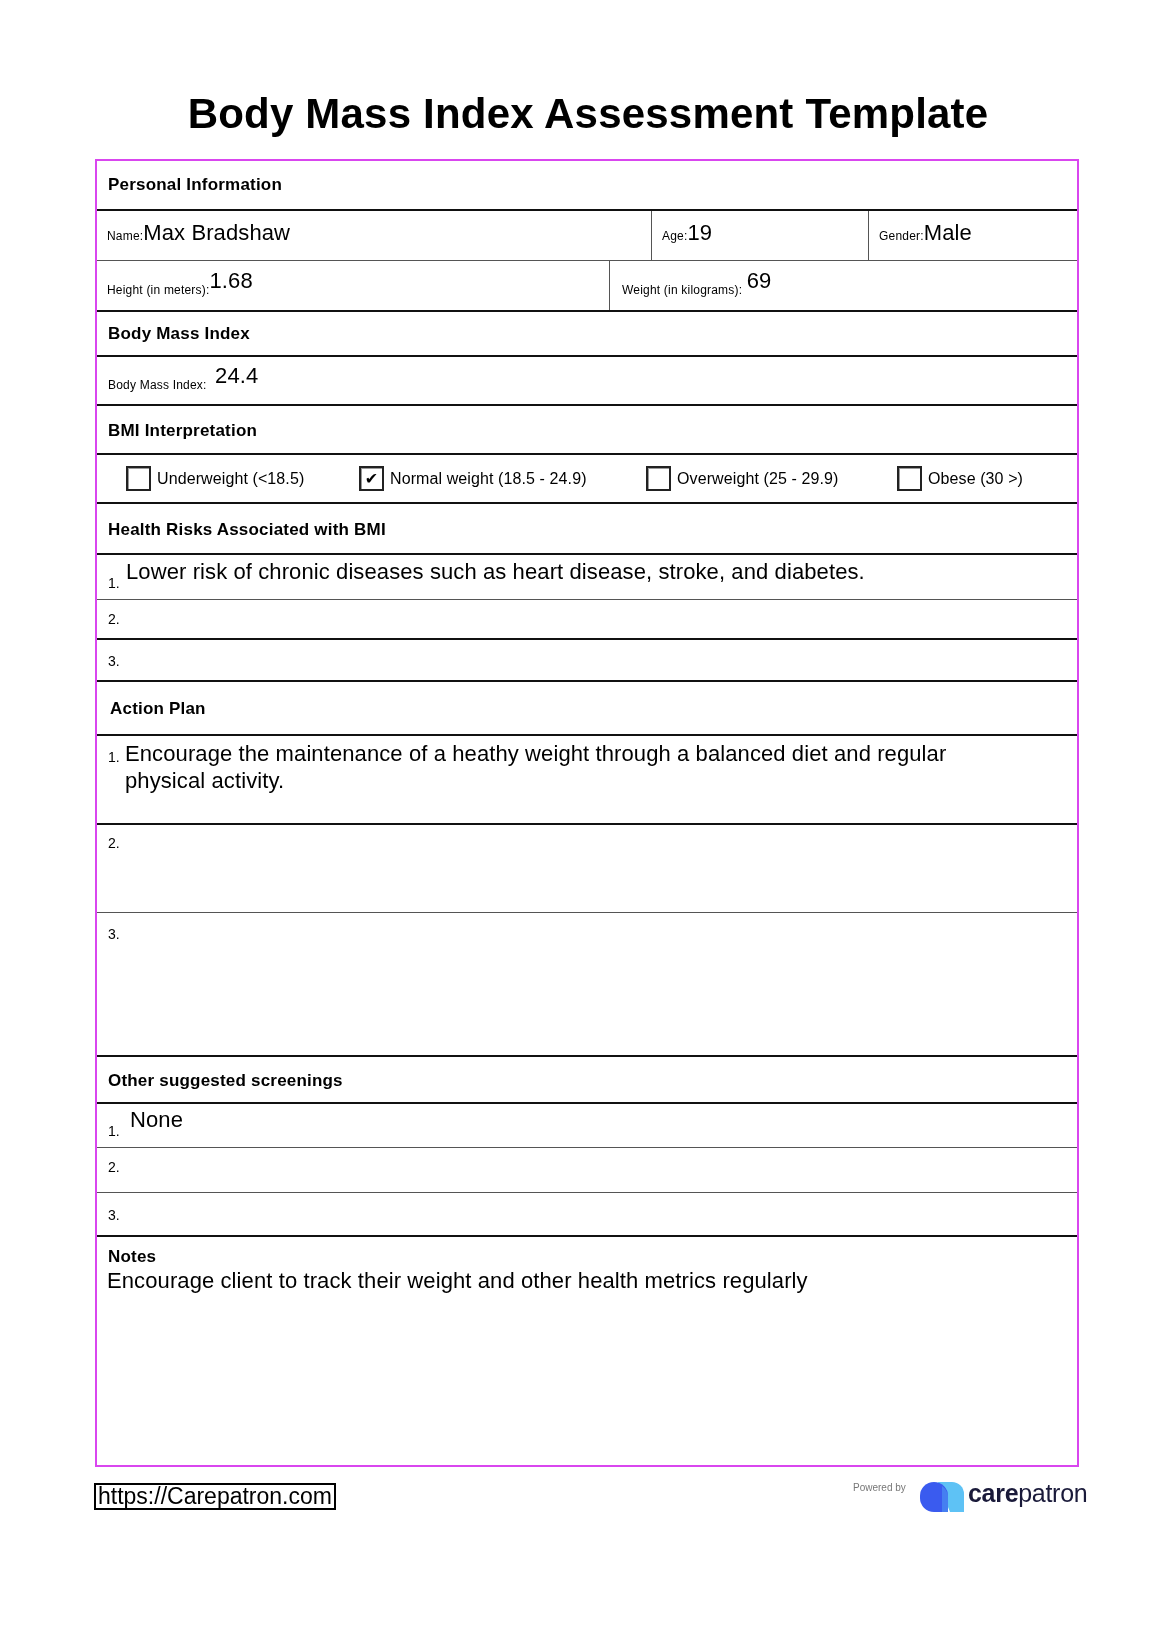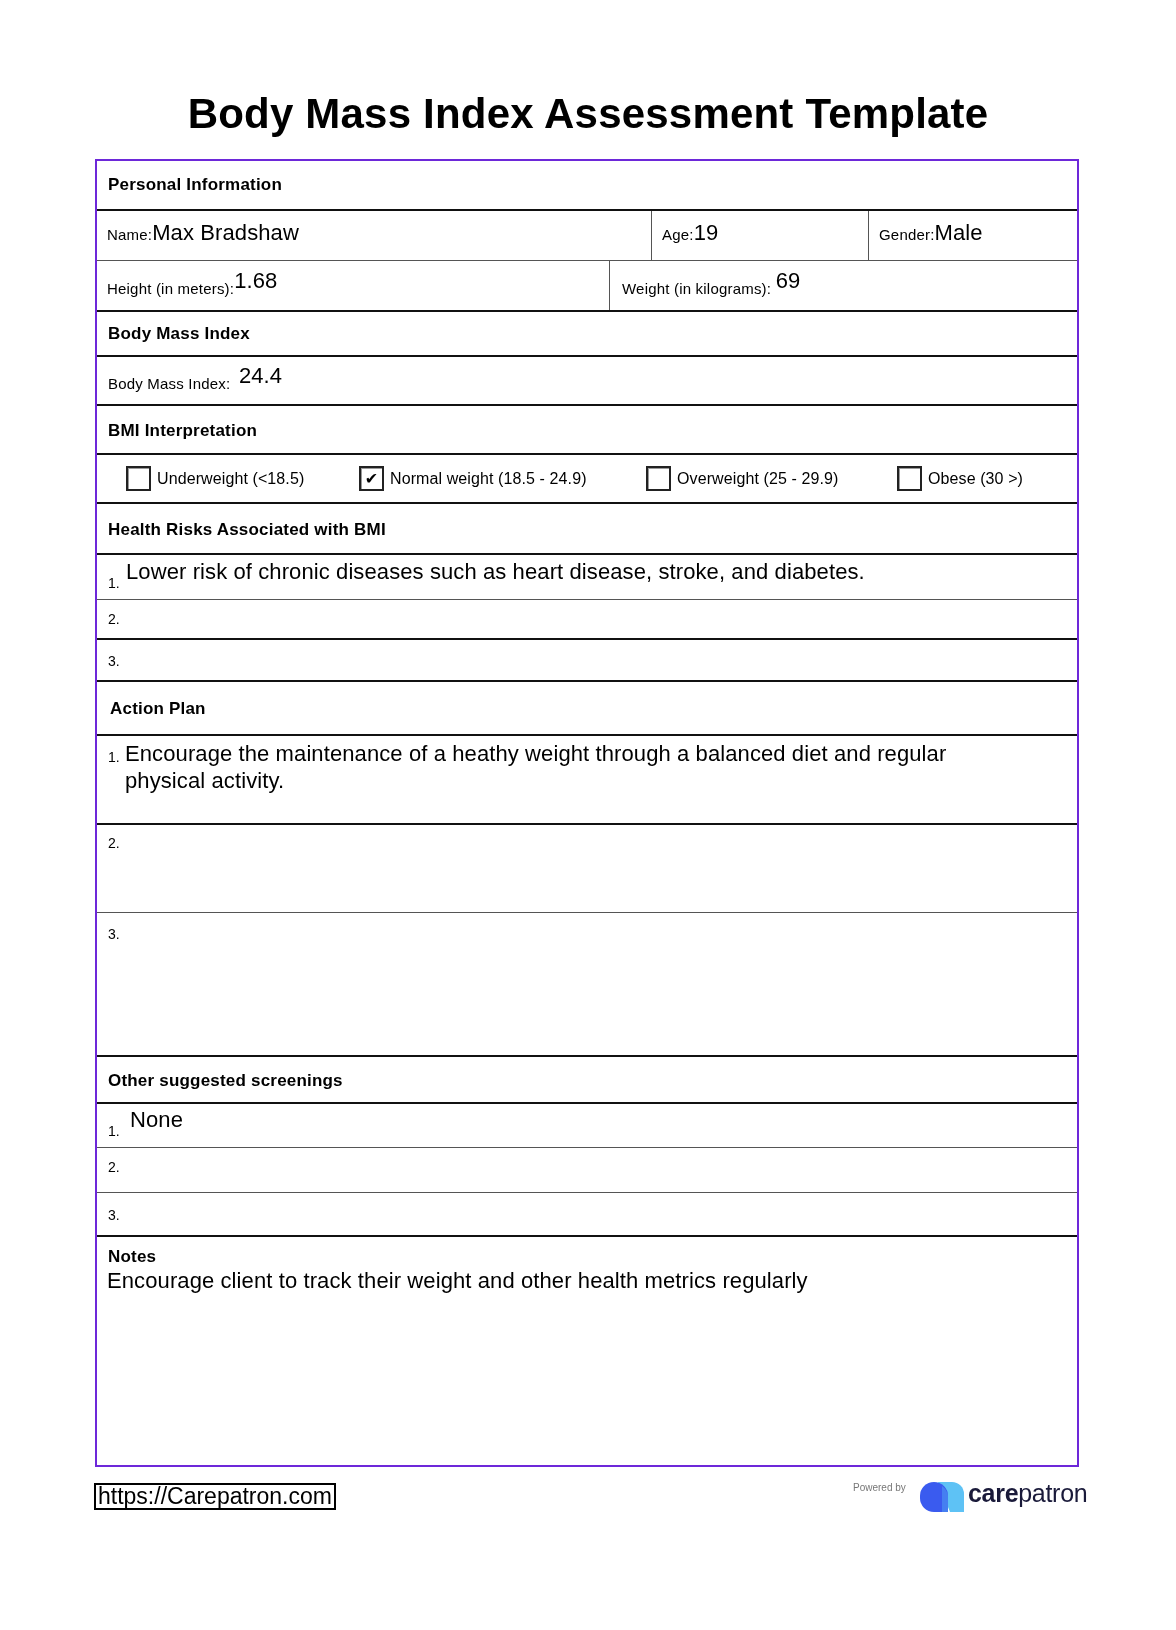--- a/index.html
+++ b/index.html
@@ -6,31 +6,31 @@
   body {
     width: 1176px; height: 1630px; position: relative; overflow: hidden;
     font-family: "Liberation Sans", sans-serif; color: #000;
   }
   .title {
     position: absolute; left: 0; top: 90px; width: 1176px; text-align: center;
     font-size: 42px; font-weight: bold; letter-spacing: 0.2px;
   }
   .form {
     position: absolute; left: 95px; top: 159px; width: 984px; height: 1308px;
-    border: 2px solid #6d28d9; box-sizing: border-box;
+    border: 2px solid #d946ef; box-sizing: border-box;
   }
   .row {
     position: absolute; left: 0; right: 0; box-sizing: border-box;
   }
   .row.bt { border-top: 2px solid #111; }
   .row.bt-thin { border-top: 1.5px solid #555; }
   .sec-label {
     position: absolute; left: 11px; font-size: 17px; font-weight: bold; letter-spacing: 0.2px;
   }
-  .lbl { font-size: 15px; letter-spacing: 0.2px; }
+  .lbl { font-size: 12px; letter-spacing: 0.2px; }
   .val { font-size: 22px; letter-spacing: 0.1px; }
   .cell { position: absolute; top: 0; bottom: 0; box-sizing: border-box; }
   .cell.bl { border-left: 1.5px solid #555; }
   .cell .content { position: absolute; left: 10px; }
   .num { font-size: 14px; }
   .cb-wrap { position: absolute; display: flex; align-items: center; }
   .cb {
     width: 25px; height: 25px; box-sizing: border-box; border: 2px solid #222;
     box-shadow: inset 1px 1px 0 #999; background: #fff; margin-right: 6px;
     display: flex; align-items: center; justify-content: center; font-size: 16px; line-height: 1;

